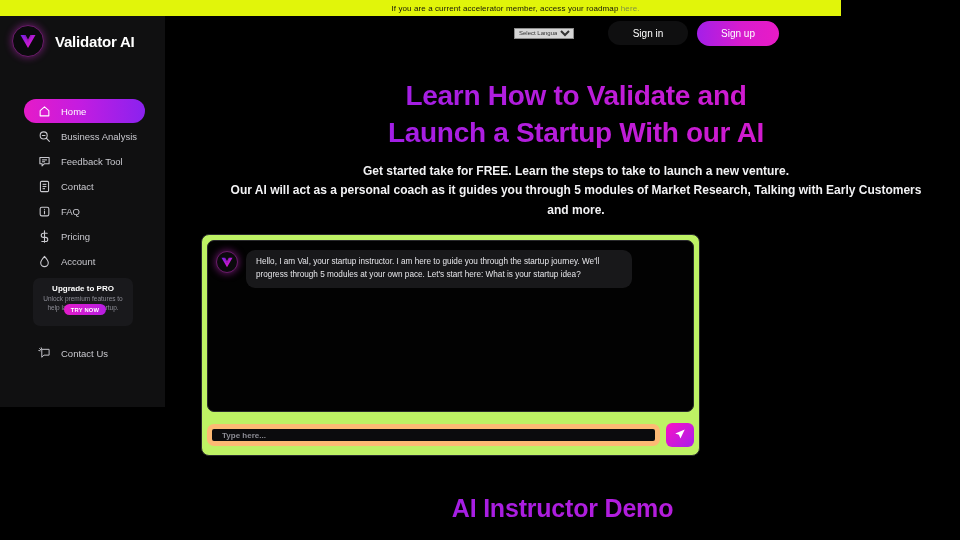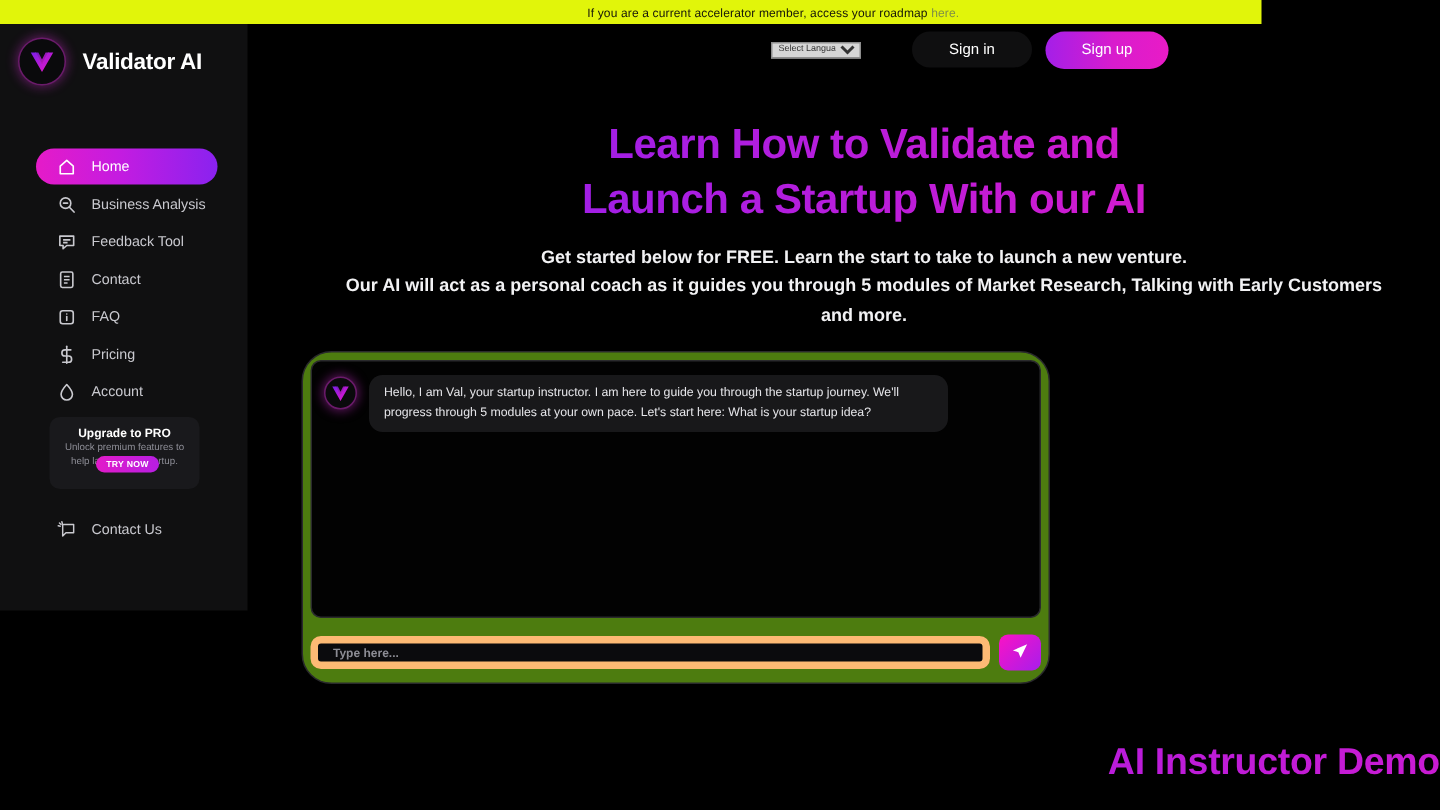--- a/index.html
+++ b/index.html
@@ -107,21 +107,21 @@
     -webkit-background-clip:text; background-clip:text; color:transparent;
   }
   .hero-sub {
     margin-top:10px; font-size:12px; font-weight:bold; line-height:1.62; color:#f2f2f4;
     padding:0 60px;
   }
 
   
   .panel {
     position:absolute; left:201px; top:234px; width:499px; height:222px;
-    border:1px solid #2a2a2d; border-radius:20px; background:#4d7c0f;
+    border:1px solid #2a2a2d; border-radius:8px; background:#bef264;
     padding:5px;
   }
   .chat-area {
     width:100%; height:172px; background:#020202;
     border:1px solid #2a2a2d; border-radius:7px; padding:9px 8px;
   }
   .msg-row { display:flex; align-items:flex-start; }
   .msg-avatar {
     width:22px; height:22px; border-radius:50%; flex:0 0 22px;
     background:#0a0a0c; border:1px solid #6a1b6a;
@@ -143,21 +143,21 @@
   }
   .composer-input::placeholder { color:#8c8c94; font-weight:bold; }
   .send-btn {
     width:28px; height:24px; border-radius:6px; margin-left:6px; border:none;
     background:linear-gradient(135deg,#f214c8 10%,#b01ce8 90%);
     display:flex; align-items:center; justify-content:center; flex:0 0 28px;
   }
 
   
   .demo-title {
-    position:absolute; left:165px; top:494px; width:795px; text-align:right;
+    position:absolute; left:165px; top:494px; width:795px; text-align:center;
     font-size:25px; font-weight:bold; letter-spacing:-.2px;
     background:linear-gradient(90deg,#8a20ef 0%,#a81ee2 40%,#c91bd3 100%);
     -webkit-background-clip:text; background-clip:text; color:transparent;
   }
 </style>
 </head>
 <body>
 
 <div class="banner">
   <div class="banner-text">
@@ -289,21 +289,21 @@
   <button class="btn-signin">Sign in</button>
   <button class="btn-signup">Sign up</button>
 </div>
 
 <section class="hero">
   <h1 class="hero-title">
     <span>Learn How to Validate and</span><br>
     <span>Launch a Startup With our AI</span>
   </h1>
   <p class="hero-sub">
-    <span>Get started below for FREE. Learn the start to take to launch a new venture.</span><br>
+    <span>Get started take for FREE. Learn the steps to take to launch a new venture.</span><br>
     <span>Our AI will act as a personal coach as it guides you through 5 modules of Market Research, Talking with Early Customers and more.</span>
   </p>
 </section>
 
 <section class="panel">
   <div class="chat-area">
     <div class="msg-row">
       <div class="msg-avatar">
         <svg width="12" height="11" viewBox="0 0 16 15" aria-hidden="true">
           <defs>

